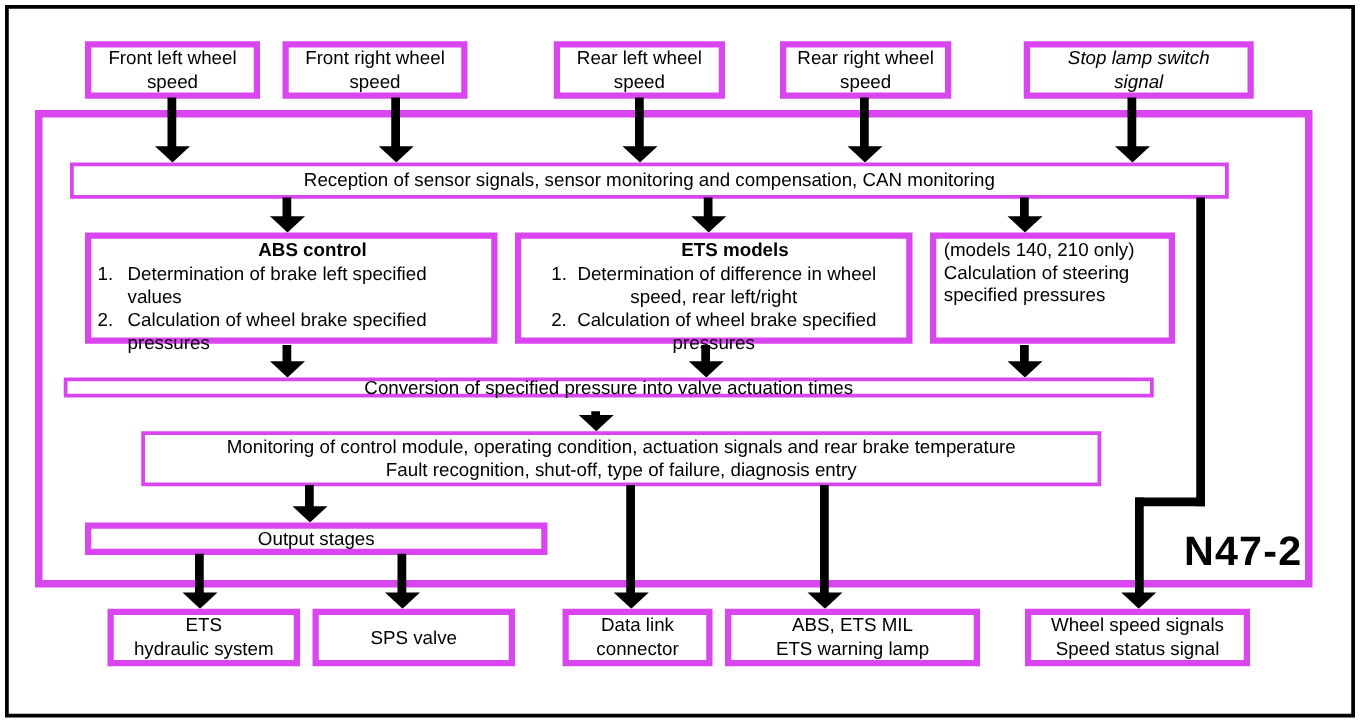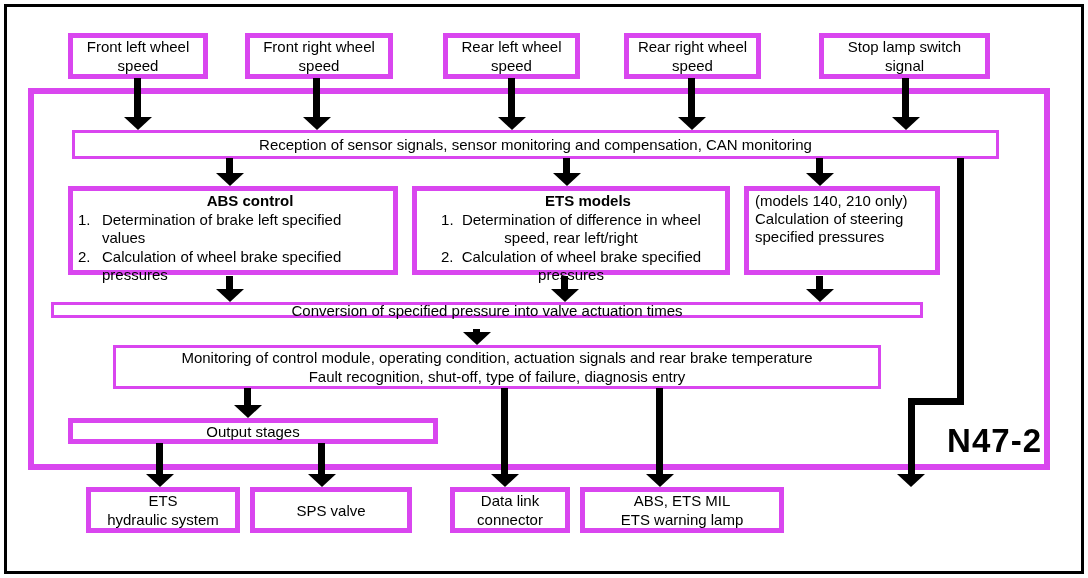--- a/index.html
+++ b/index.html
@@ -31,41 +31,41 @@
 <body>
 
 <div class="stage">
 
   <div class="frame"></div>
 
   <div class="box module" style="left:28px;top:88px;width:1022px;height:382px;"></div>
 
   <div class="box" style="left:68px;top:33px;width:140px;height:46px;">Front left wheel
 speed</div>
-  <div class="box" style="left:245px;top:33px;width:148px;height:46px;">Front right wheel
+  <div class="box" style="left:226px;top:33px;width:148px;height:46px;">Front right wheel
 speed</div>
   <div class="box" style="left:443px;top:33px;width:137px;height:46px;">Rear left wheel
 speed</div>
   <div class="box" style="left:624px;top:33px;width:137px;height:46px;">Rear right wheel
 speed</div>
-  <div class="box" style="left:819px;top:33px;width:171px;height:46px;">Stop lamp switch
+  <div class="box" style="left:819px;top:33px;width:184px;height:46px;font-style:italic;">Stop lamp switch
 signal</div>
 
   <div class="shaft" style="left:134px;top:78px;height:40px;"></div>
   <div class="head" style="left:124px;top:117px;"></div>
   <div class="shaft" style="left:313px;top:78px;height:40px;"></div>
   <div class="head" style="left:303px;top:117px;"></div>
   <div class="shaft" style="left:508px;top:78px;height:40px;"></div>
   <div class="head" style="left:498px;top:117px;"></div>
   <div class="shaft" style="left:688px;top:78px;height:40px;"></div>
   <div class="head" style="left:678px;top:117px;"></div>
   <div class="shaft" style="left:902px;top:78px;height:40px;"></div>
   <div class="head" style="left:892px;top:117px;"></div>
 
-  <div class="box b3" style="left:72px;top:130px;width:927px;height:29px;">Reception of sensor signals, sensor monitoring and compensation, CAN monitoring</div>
+  <div class="box b3" style="left:56px;top:130px;width:927px;height:29px;">Reception of sensor signals, sensor monitoring and compensation, CAN monitoring</div>
 
   <div class="shaft" style="left:226px;top:158px;height:16px;"></div>
   <div class="head" style="left:216px;top:173px;"></div>
   <div class="shaft" style="left:563px;top:158px;height:16px;"></div>
   <div class="head" style="left:553px;top:173px;"></div>
   <div class="shaft" style="left:816px;top:158px;height:16px;"></div>
   <div class="head" style="left:806px;top:173px;"></div>
 
   <div class="box b5 ctrl" style="left:68px;top:186px;width:330px;height:89px;">
     <div class="ttl">ABS control</div>
@@ -129,14 +129,16 @@
 
   <div class="module-label" style="left:920px;top:424px;width:122px;">N47-2</div>
 
   <div class="box" style="left:86px;top:487px;width:154px;height:46px;">ETS
 hydraulic system</div>
   <div class="box" style="left:250px;top:487px;width:162px;height:46px;">SPS valve</div>
   <div class="box" style="left:450px;top:487px;width:120px;height:46px;">Data link
 connector</div>
   <div class="box" style="left:580px;top:487px;width:204px;height:46px;">ABS, ETS MIL
 ETS warning lamp</div>
+  <div class="box" style="left:820px;top:487px;width:180px;height:46px;">Wheel speed signals
+Speed status signal</div>
 
 </div>
 
 </body></html>

